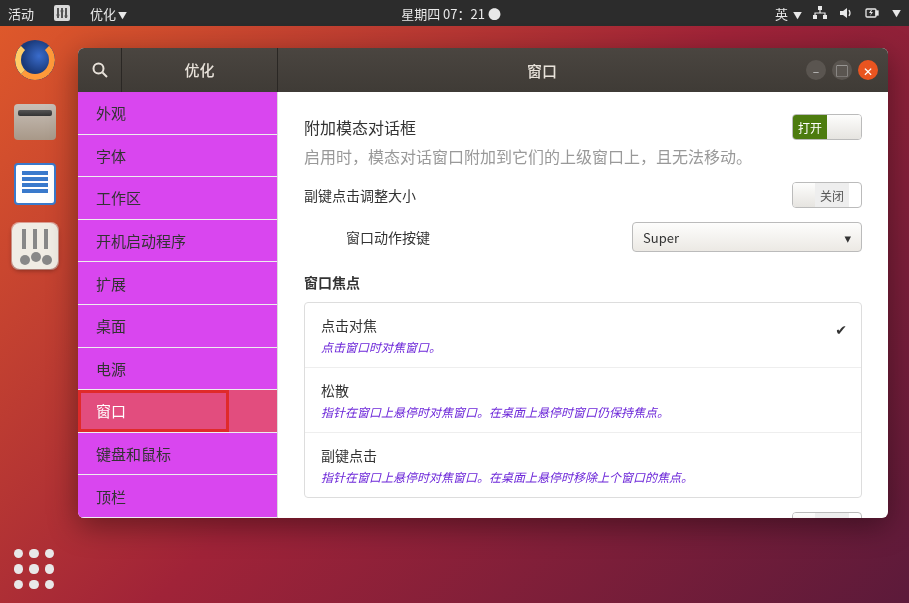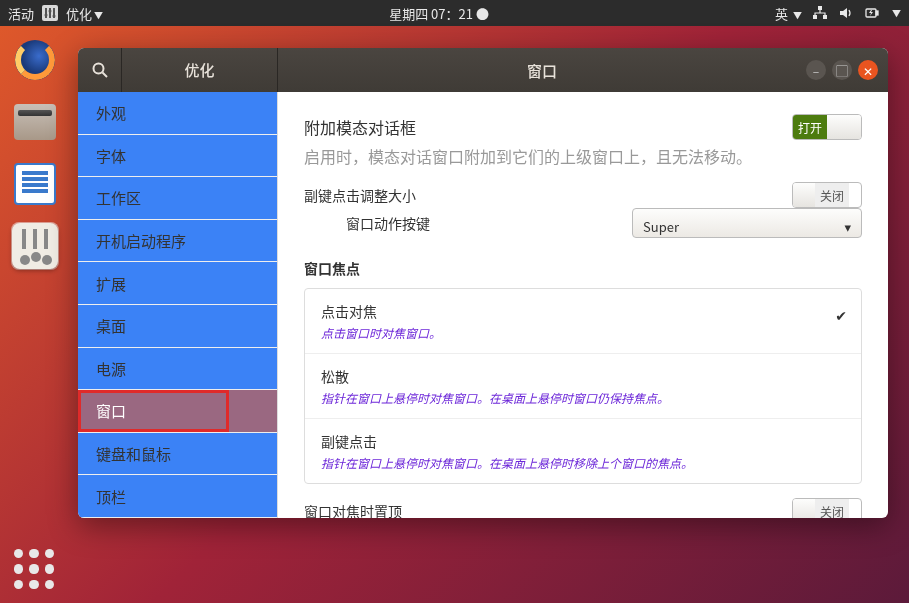--- a/index.html
+++ b/index.html
@@ -9,21 +9,21 @@
   background: linear-gradient(135deg, #e05a2a 0%, #a02338 50%, #5c1a3a 100%);
   overflow: hidden; position: relative;
 }
 
 
 .topbar {
   height: 26px; background: #2c2c2c; color: #e8e8e8;
   display: flex; align-items: center; font-size: 13px;
   padding: 0 8px;
 }
-.topbar .left { display: flex; align-items: center; gap: 8px; }
+.topbar .left { display: flex; align-items: center; gap: 20px; }
 .topbar .center { flex: 1; text-align: center; }
 .topbar .right { display: flex; align-items: center; gap: 10px; }
 .topbar .icon { width: 16px; height: 16px; display: inline-flex; align-items: center; justify-content: center; }
 .app-menu-icon { background: #d9d9d9; color: #333; font-size: 10px; width: 16px; height: 16px; display: inline-flex; align-items: center; justify-content: center; border-radius: 2px; }
 .dropdown-caret { font-size: 9px; margin-left: 2px; }
 
 
 .dock { position: absolute; left: 0; top: 26px; bottom: 0; width: 70px;
   display: flex; flex-direction: column; align-items: center; padding-top: 10px; gap: 14px; }
 .dock-item { width: 48px; height: 48px; border-radius: 8px;
@@ -63,21 +63,21 @@
   border-right:1px solid #2a2724; height:44px; line-height:44px; }
 .tb-maintitle { flex:1; text-align:center; font-weight:500; }
 .tb-controls { display:flex; gap:6px; padding-right:10px; }
 .tb-btn { width:20px; height:20px; border-radius:50%; display:flex; align-items:center;
   justify-content:center; font-size:12px; cursor:pointer; }
 .tb-min { background:#5a5550; color:#ccc; }
 .tb-max { background:#5a5550; color:#ccc; }
 .tb-close { background:#e95420; color:#fff; }
 
 .window-body { flex:1; display:flex; overflow:hidden; }
-.sidebar { width:200px; background:#3b82f6; border-right:1px solid #ddd;
+.sidebar { width:200px; background:#d946ef; border-right:1px solid #ddd;
   display:flex; flex-direction:column; overflow:auto; }
 .sidebar-item { height:44px; display:flex; align-items:center; padding:0 18px;
   font-size:15px; color:#333; border-bottom:1px solid #eee; cursor:pointer; position:relative; }
 .sidebar-item.selected { background:rgba(233,84,32,0.55); color:#fff; }
 .highlight-box { position:absolute; left:0; top:0; right:48px; bottom:0;
   border:3px solid #e02a2a; pointer-events:none; }
 
 .content { flex:1; padding:22px 26px 10px 26px; overflow:auto; font-size:14px; color:#333; }
 .row { display:flex; align-items:center; margin-bottom:4px; }
 .row .lbl { flex:1; }
@@ -85,22 +85,22 @@
 .desc { color:#999; font-size:16px; margin-bottom:14px; }
 .toggle { width:70px; height:26px; border-radius:4px; position:relative;
   border:1px solid #bbb; overflow:hidden; cursor:pointer; }
 .toggle .half { position:absolute; top:0; bottom:0; width:50%; display:flex;
   align-items:center; justify-content:center; font-size:12px; }
 .toggle-on .half.l { left:0; background:#4d7c0f; color:#fff; }
 .toggle-on .half.r { right:0; background:linear-gradient(#fdfdfc,#e6e4e0); }
 .toggle-off .half.l { left:0; background:linear-gradient(#fdfdfc,#e6e4e0); }
 .toggle-off .half.r { right:12px; background:#eee; color:#555; }
 .select { width:230px; height:30px; border:1px solid #bbb; border-radius:4px;
-  background:linear-gradient(#fdfdfc,#ece9e4); padding:8px 10px; display:flex;
-  justify-content:space-between; cursor:pointer; font-size:13px; }
+  background:linear-gradient(#fdfdfc,#ece9e4); padding:0 10px; display:flex;
+  align-items:center; justify-content:space-between; cursor:pointer; font-size:13px; }
 .listbox { border:1px solid #ddd; border-radius:4px; margin-top:1px; }
 .list-item { padding:12px 16px 12px 16px; border-bottom:1px solid #eee; cursor:pointer; position:relative; }
 .list-item:last-child { border-bottom:none; }
 .list-item .li-title { font-size:14px; color:#333; margin-bottom:3px; }
 .list-item .li-desc { font-size:12px; color:#6d28d9;font-style:italic; }
 .check { position:absolute; right:14px; top:16px; color:#333; font-size:14px; }
 
 svg { display:block; }
 </style>
 </head>
@@ -215,21 +215,21 @@
     <div class="content">
       <div class="row">
         <div class="lbl" style="font-size:16px;">附加模态对话框</div>
         <div class="toggle toggle-on">
           <div class="half l">打开</div>
             <div class="half r"></div>
         </div>
       </div>
       <div class="desc">启用时，模态对话窗口附加到它们的上级窗口上，且无法移动。</div>
 
-      <div class="row" style="margin-bottom:0;gap:16px;">
+      <div class="row" style="margin-bottom:14px;gap:16px;">
         <div class="lbl">副键点击调整大小</div>
         <div class="toggle toggle-off">
           <div class="half l"></div>
             <div class="half r">关闭</div>
         </div>
       </div>
 
       <div class="row" style="margin-bottom:6px;margin-left:42px;">
         <div class="lbl">窗口动作按键</div>
         <div class="select">

